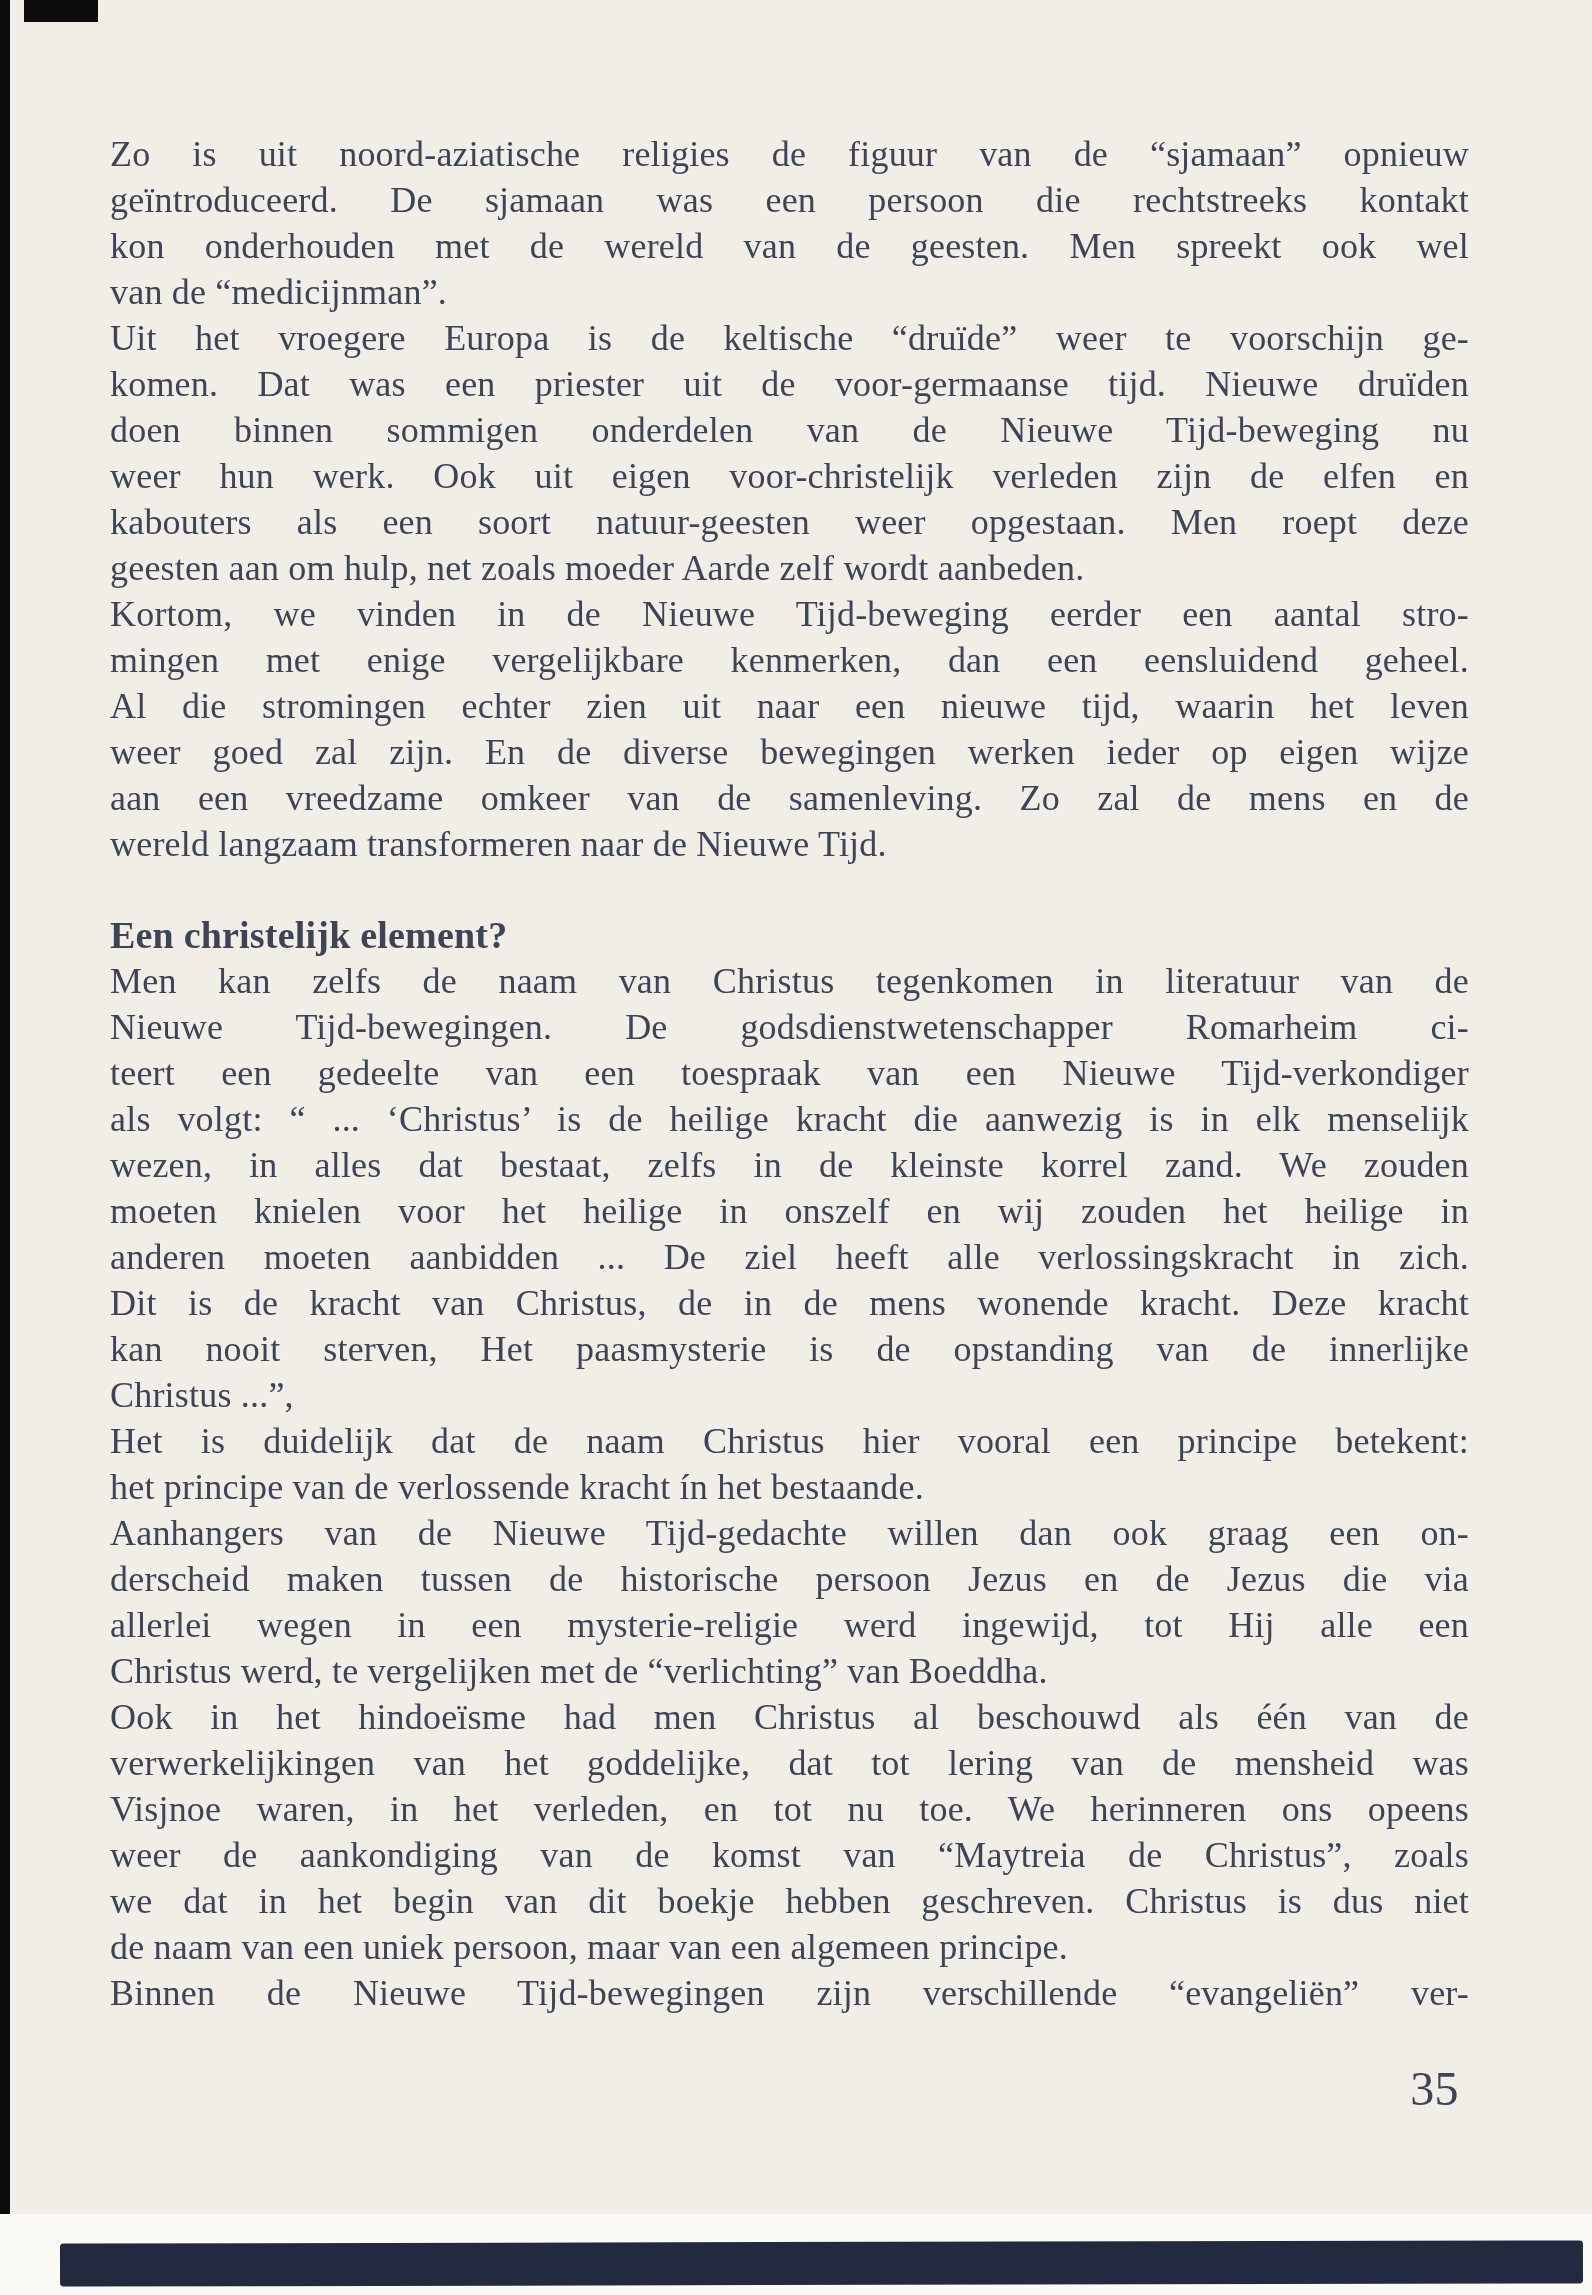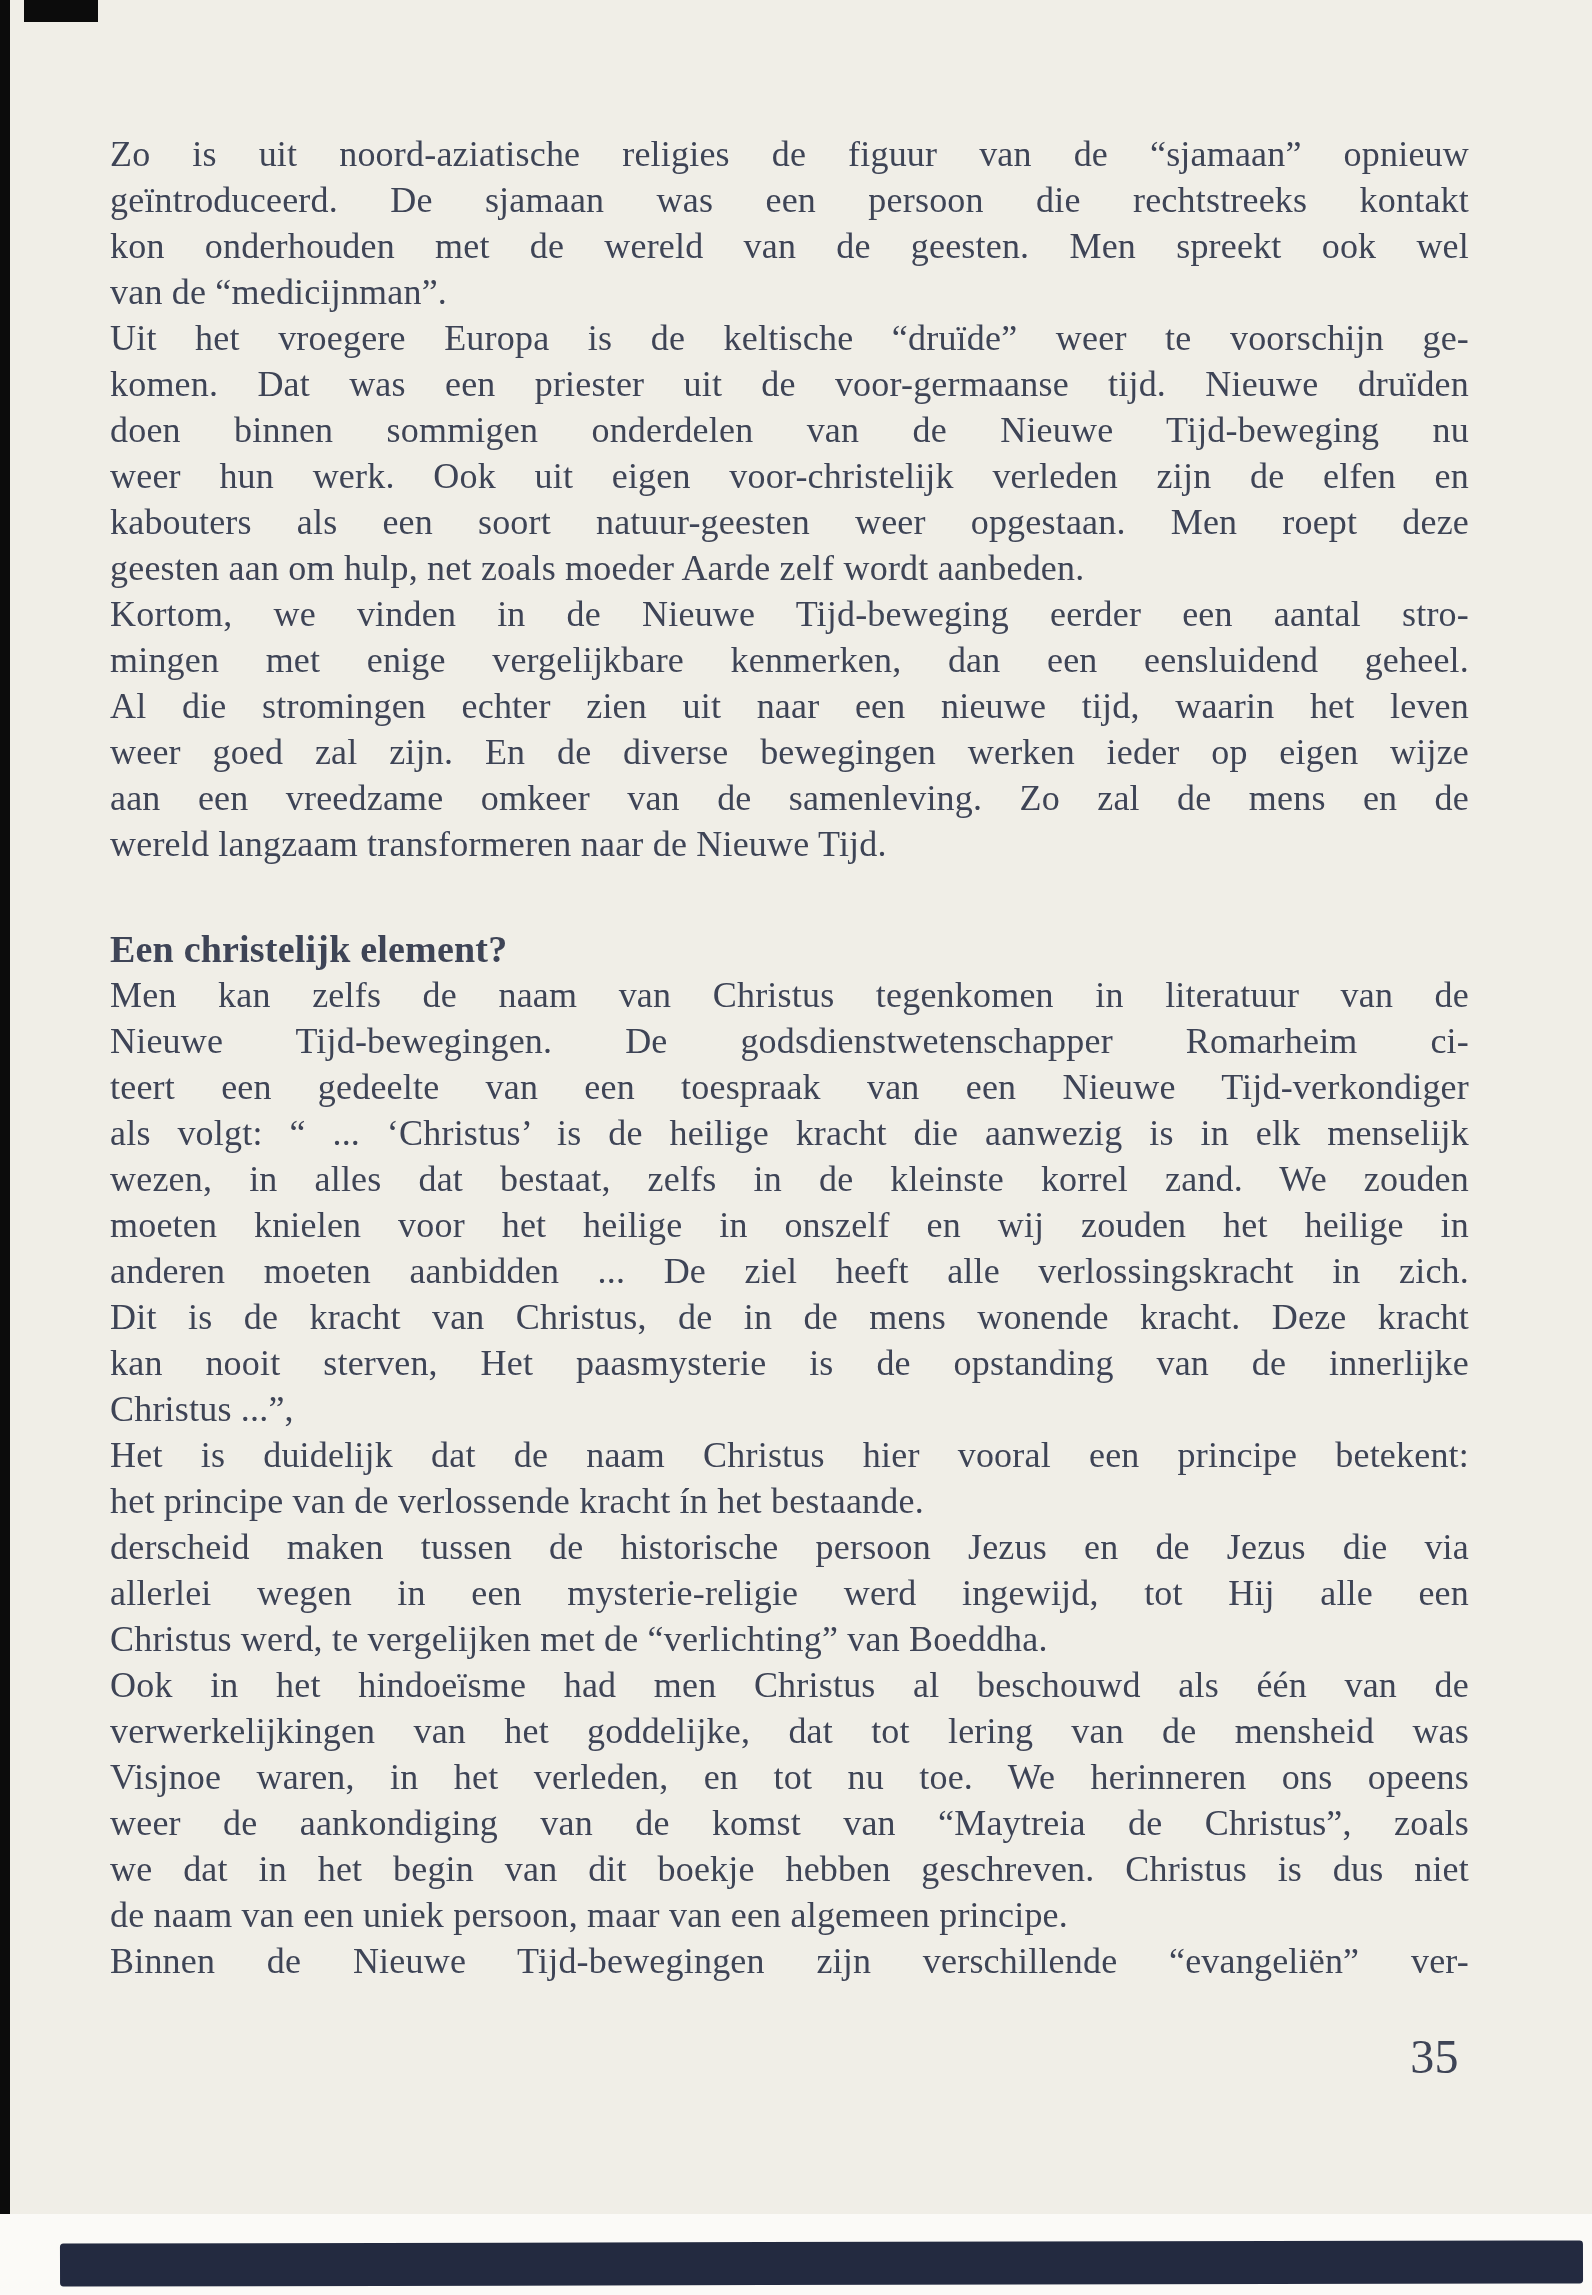--- a/index.html
+++ b/index.html
@@ -56,21 +56,21 @@
   .paragraph { margin: 0; }
   .line {
     text-align: justify;
     text-align-last: justify;
   }
   .line.flush {
     text-align: right;
     text-align-last: left;
   }
   .heading {
-    margin: 59px 0 0 0;
+    margin: 45px 0 0 0;
     font-size: 38px;
     font-weight: 700;
     line-height: 46px;
     color: var(--ink, #3e4456);
   }
   .heading .line,
   .heading .line.flush {
     text-align: left;
     text-align-last: left;
   }
@@ -118,20 +118,21 @@
         <div class="line">teert een gedeelte van een toespraak van een Nieuwe Tijd-verkondiger</div>
         <div class="line">als volgt: “ ... ‘Christus’ is de heilige kracht die aanwezig is in elk menselijk</div>
         <div class="line">wezen, in alles dat bestaat, zelfs in de kleinste korrel zand. We zouden</div>
         <div class="line">moeten knielen voor het heilige in onszelf en wij zouden het heilige in</div>
         <div class="line">anderen moeten aanbidden ... De ziel heeft alle verlossingskracht in zich.</div>
         <div class="line">Dit is de kracht van Christus, de in de mens wonende kracht. Deze kracht</div>
         <div class="line">kan nooit sterven, Het paasmysterie is de opstanding van de innerlijke</div>
         <div class="line flush">Christus ...”,</div>
         <div class="line">Het is duidelijk dat de naam Christus hier vooral een principe betekent:</div>
         <div class="line flush">het principe van de verlossende kracht ín het bestaande.</div>
+        <div class="line">Aanhangers van de Nieuwe Tijd-gedachte willen dan ook graag een on-</div>
         <div class="line">derscheid maken tussen de historische persoon Jezus en de Jezus die via</div>
         <div class="line">allerlei wegen in een mysterie-religie werd ingewijd, tot Hij alle een</div>
         <div class="line flush">Christus werd, te vergelijken met de “verlichting” van Boeddha.</div>
         <div class="line">Ook in het hindoeïsme had men Christus al beschouwd als één van de</div>
         <div class="line">verwerkelijkingen van het goddelijke, dat tot lering van de mensheid was</div>
         <div class="line">Visjnoe waren, in het verleden, en tot nu toe. We herinneren ons opeens</div>
         <div class="line">weer de aankondiging van de komst van “Maytreia de Christus”, zoals</div>
         <div class="line">we dat in het begin van dit boekje hebben geschreven. Christus is dus niet</div>
         <div class="line flush">de naam van een uniek persoon, maar van een algemeen principe.</div>
         <div class="line">Binnen de Nieuwe Tijd-bewegingen zijn verschillende “evangeliën” ver-</div>

